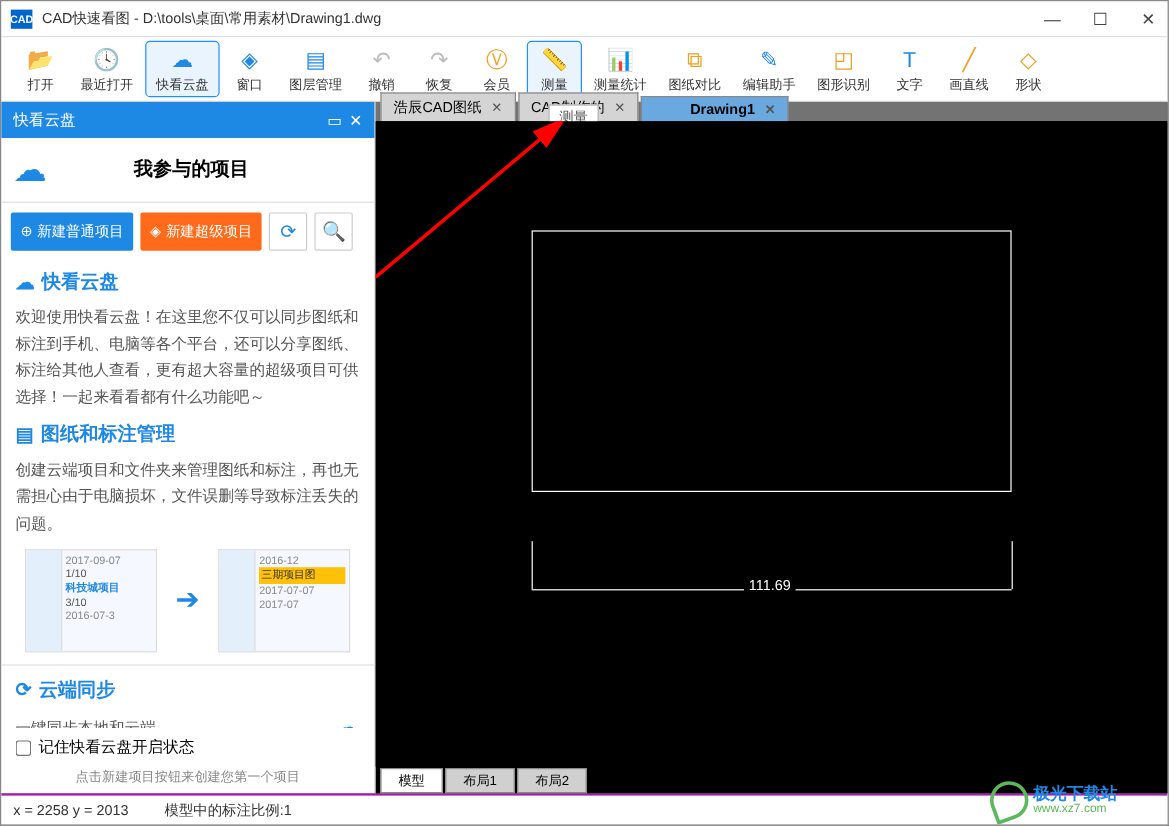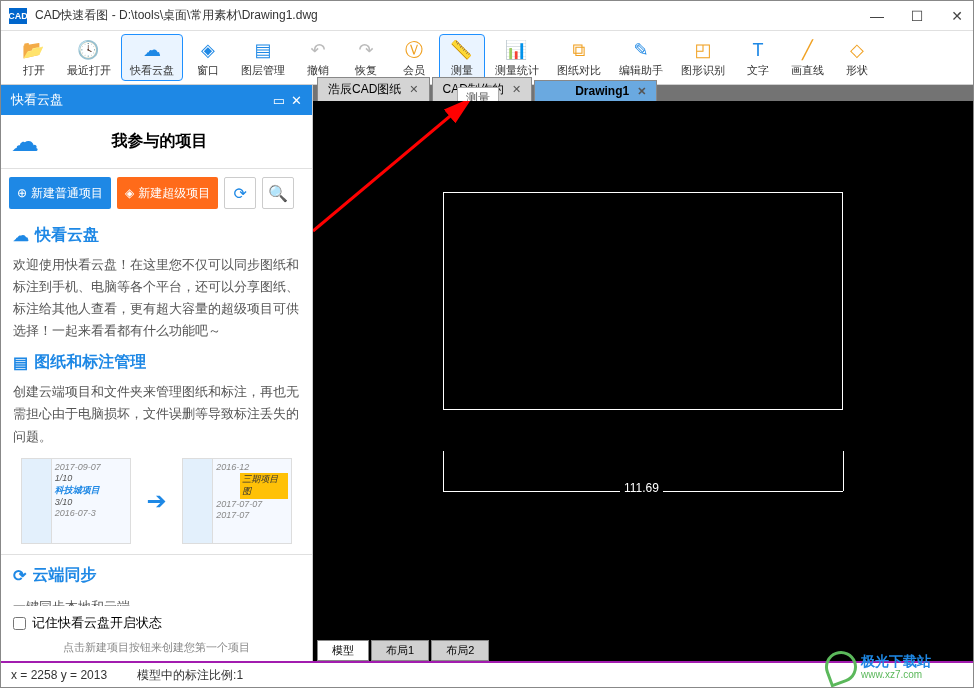--- a/index.html
+++ b/index.html
@@ -30,21 +30,21 @@
     .btn-blue { background: #1e88e5; color: #fff; border: none; padding: 6px 8px; font-size: 12px; border-radius: 2px; cursor: pointer; display: flex; align-items: center; gap: 4px; }
     .btn-orange { background: #ff6b1a; color: #fff; border: none; padding: 6px 8px; font-size: 12px; border-radius: 2px; cursor: pointer; display: flex; align-items: center; gap: 4px; }
     .btn-icon-box { width: 32px; height: 32px; border: 1px solid #ccc; border-radius: 2px; display: flex; align-items: center; justify-content: center; color: #1e88e5; font-size: 16px; cursor: pointer; }
     
     .sidebar-content { padding: 0 12px 12px; overflow-y: auto; flex: 1; }
     .section-title { color: #1e88e5; font-size: 16px; font-weight: bold; margin: 8px 0; display: flex; align-items: center; gap: 6px; }
     .section-desc { font-size: 13px; color: #555; line-height: 1.7; margin-bottom: 10px; }
     .section-images { display: flex; align-items: center; justify-content: space-around; margin: 10px 0; }
     .mock-card { width: 110px; height: 86px; border: 1px solid #ddd; background: #f5f9ff; position: relative; font-size: 9px; display: flex; }
     .mock-sidebar { width: 30px; background: #e3f0fc; border-right: 1px solid #ddd; }
-    .mock-main { flex: 1; padding: 3px; font-style: italic; }
+    .mock-main { flex: 1; padding: 3px; }
     .mock-folder { font-size: 9px; color: #555; line-height: 1.3; }
     .arrow-between { color: #1e88e5; font-size: 24px; }
     .sidebar-divider { height: 1px; background: #e0e0e0; margin: 10px -12px; }
     .checkbox-row { padding: 8px 12px; font-size: 13px; display: flex; align-items: center; gap: 6px; }
     .hint-text { font-size: 11px; color: #888; padding: 0 12px 6px; text-align: center; }
     
     .main-area { flex: 1; display: flex; flex-direction: column; background: #000; }
     .tab-bar { height: 16px; background: #737373; display: flex; align-items: flex-end; padding: 0 4px; }
     .tab { background: #d4d4d4; padding: 3px 10px; font-size: 12px; margin-right: 2px; display: flex; align-items: center; gap: 8px; border: 1px solid #888; border-bottom: none; }
     .tab.active { background: #6aa9e0; color: #000; font-weight: bold; font-family: monospace; padding-left: 40px; }
@@ -196,21 +196,21 @@
             <div class="mock-folder" style="color:#1e88e5;font-weight:bold;">科技城项目</div>
             <div class="mock-folder">3/10</div>
             <div class="mock-folder" style="color:#888;">2016-07-3</div>
           </div>
         </div>
         <div class="arrow-between">➔</div>
         <div class="mock-card">
           <div class="mock-sidebar"></div>
           <div class="mock-main">
             <div class="mock-folder" style="color:#888;">2016-12</div>
-            <div class="mock-folder" style="background:#ffc107;color:#333;padding:1px 2px;margin-left:24px;">三期项目图</div>
+            <div class="mock-folder" style="background:#ffc107;color:#333;padding:1px 2px;">三期项目图</div>
             <div class="mock-folder" style="color:#888;">2017-07-07</div>
             <div class="mock-folder" style="color:#888;">2017-07</div>
           </div>
         </div>
       </div>
       <div class="sidebar-divider"></div>
       <div class="section-title">
           <span style="color:#1e88e5;">⟳</span>
           <span>云端同步</span>
         </div>

